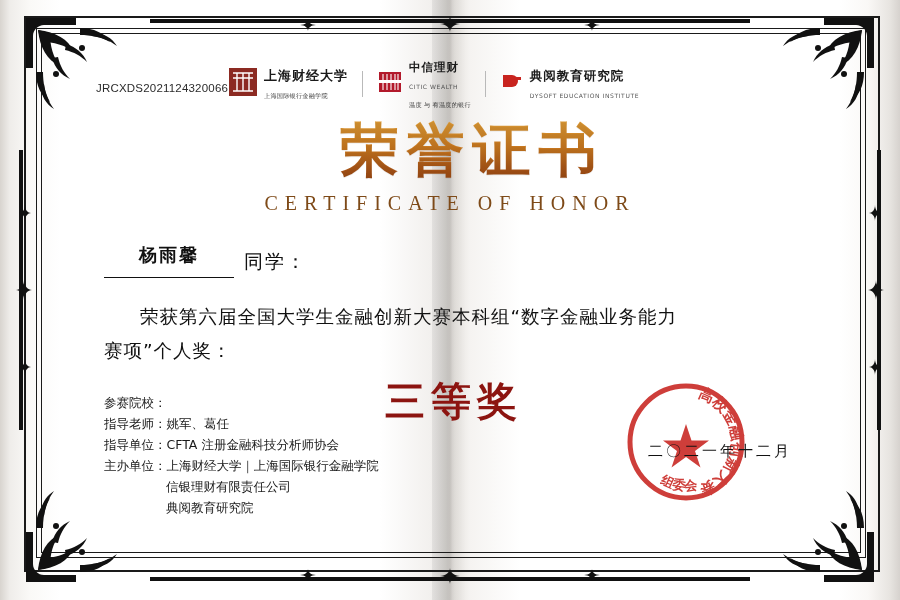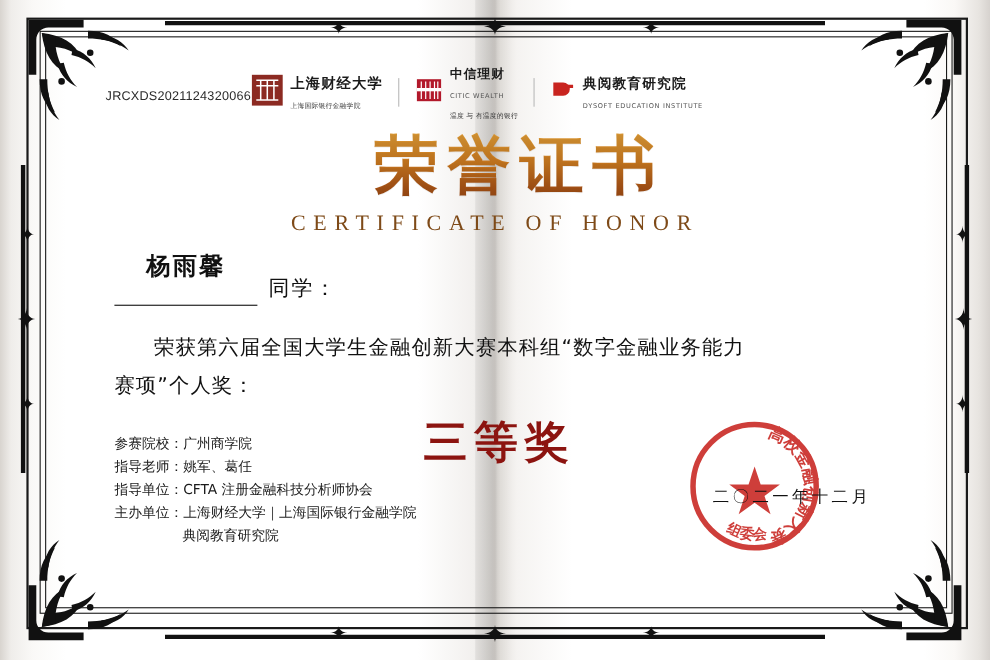--- a/index.html
+++ b/index.html
@@ -76,22 +76,22 @@
     padding-left:45px;
   }
   .title .en{
     margin-top:2px;font-size:20px;letter-spacing:7px;color:#7e4a18;
     font-family:Liberation Serif, serif;
   }
 
   .body{position:absolute;left:104px;top:218px;width:700px;color:#111;}
   .row-name{display:flex;align-items:flex-end;gap:0;}
   .name{
-    min-width:118px;text-align:center;font-size:22px;font-weight:bold;
-    border-bottom:1.6px solid #111;padding:0 6px 20px 6px;letter-spacing:2px;
+    min-width:118px;text-align:center;font-size:18px;font-weight:bold;
+    border-bottom:1.6px solid #111;padding:0 6px 10px 6px;letter-spacing:2px;
   }
   .name-suffix{font-size:19px;margin-left:10px;padding-bottom:3px;letter-spacing:2px;margin-top:31px;}
   .para{margin-top:22px;font-size:18.5px;line-height:34px;letter-spacing:1px;}
   .para .indent{display:inline-block;width:36px;}
   .award{
     margin-top:6px;text-align:center;
     font-size:40px;font-weight:bold;letter-spacing:6px;color:#8c1410;
     font-family:"DejaVu Sans","Liberation Sans",sans-serif;
   }
 
@@ -279,34 +279,34 @@
     <div class="para">
       <span class="indent"></span><span>荣获第六届全国大学生金融创新大赛本科组“数字金融业务能力</span><br>
       <span>赛项”个人奖：</span>
     </div>
     <div class="award">三等奖</div>
   </div>
 
   <div class="details">
     <div class="det-row">
       <span class="det-label">参赛院校：</span>
-      <span class="det-val">广州商学院</span>
     </div>
     <div class="det-row">
       <span class="det-label">指导老师：</span>
       <span class="det-val">姚军、葛任</span>
     </div>
     <div class="det-row">
       <span class="det-label">指导单位：</span>
       <span class="det-val">CFTA 注册金融科技分析师协会</span>
     </div>
     <div class="det-row">
       <span class="det-label">主办单位：</span>
       <span class="det-val">上海财经大学｜上海国际银行金融学院</span>
     </div>
+    <div class="det-sub">信银理财有限责任公司</div>
     <div class="det-sub">典阅教育研究院</div>
   </div>
 
   <div class="seal">
     <svg width="128" height="128" viewBox="0 0 128 128">
       <circle cx="64" cy="64" r="56" fill="none" stroke="#c8241f" stroke-width="5"></circle>
       <path id="sealTop" d="M64 18 a46 46 0 0 1 0 92 a46 46 0 0 1 0 -92" fill="none"></path>
       <text font-size="15" font-weight="bold" fill="#c8241f" font-family="'DejaVu Sans',sans-serif">
         <textPath href="#sealTop" startOffset="4%">高校金融创新大赛</textPath>
       </text>

